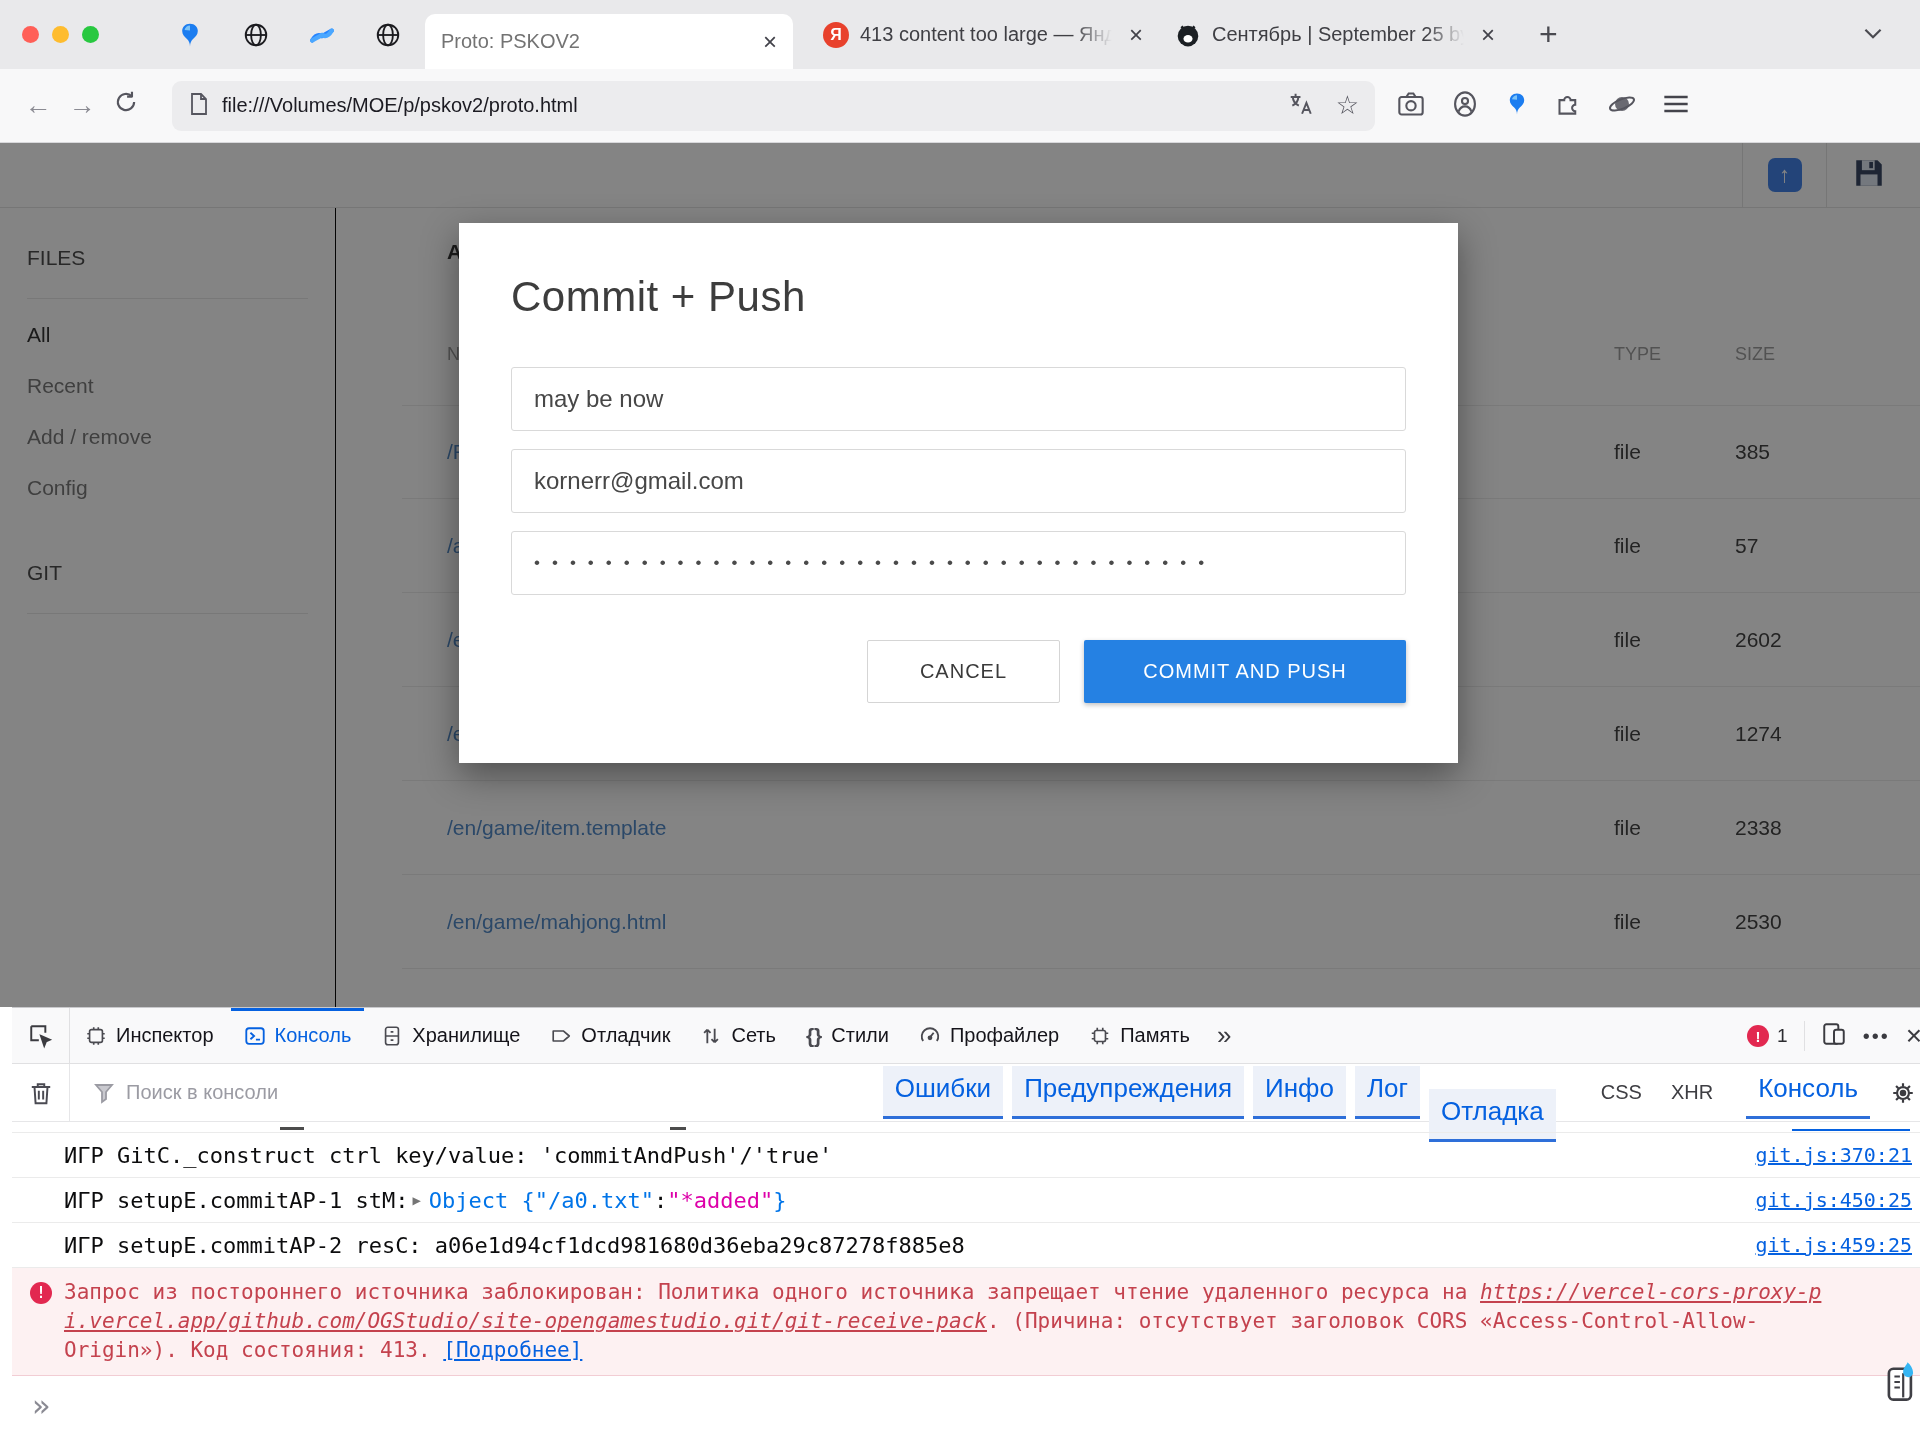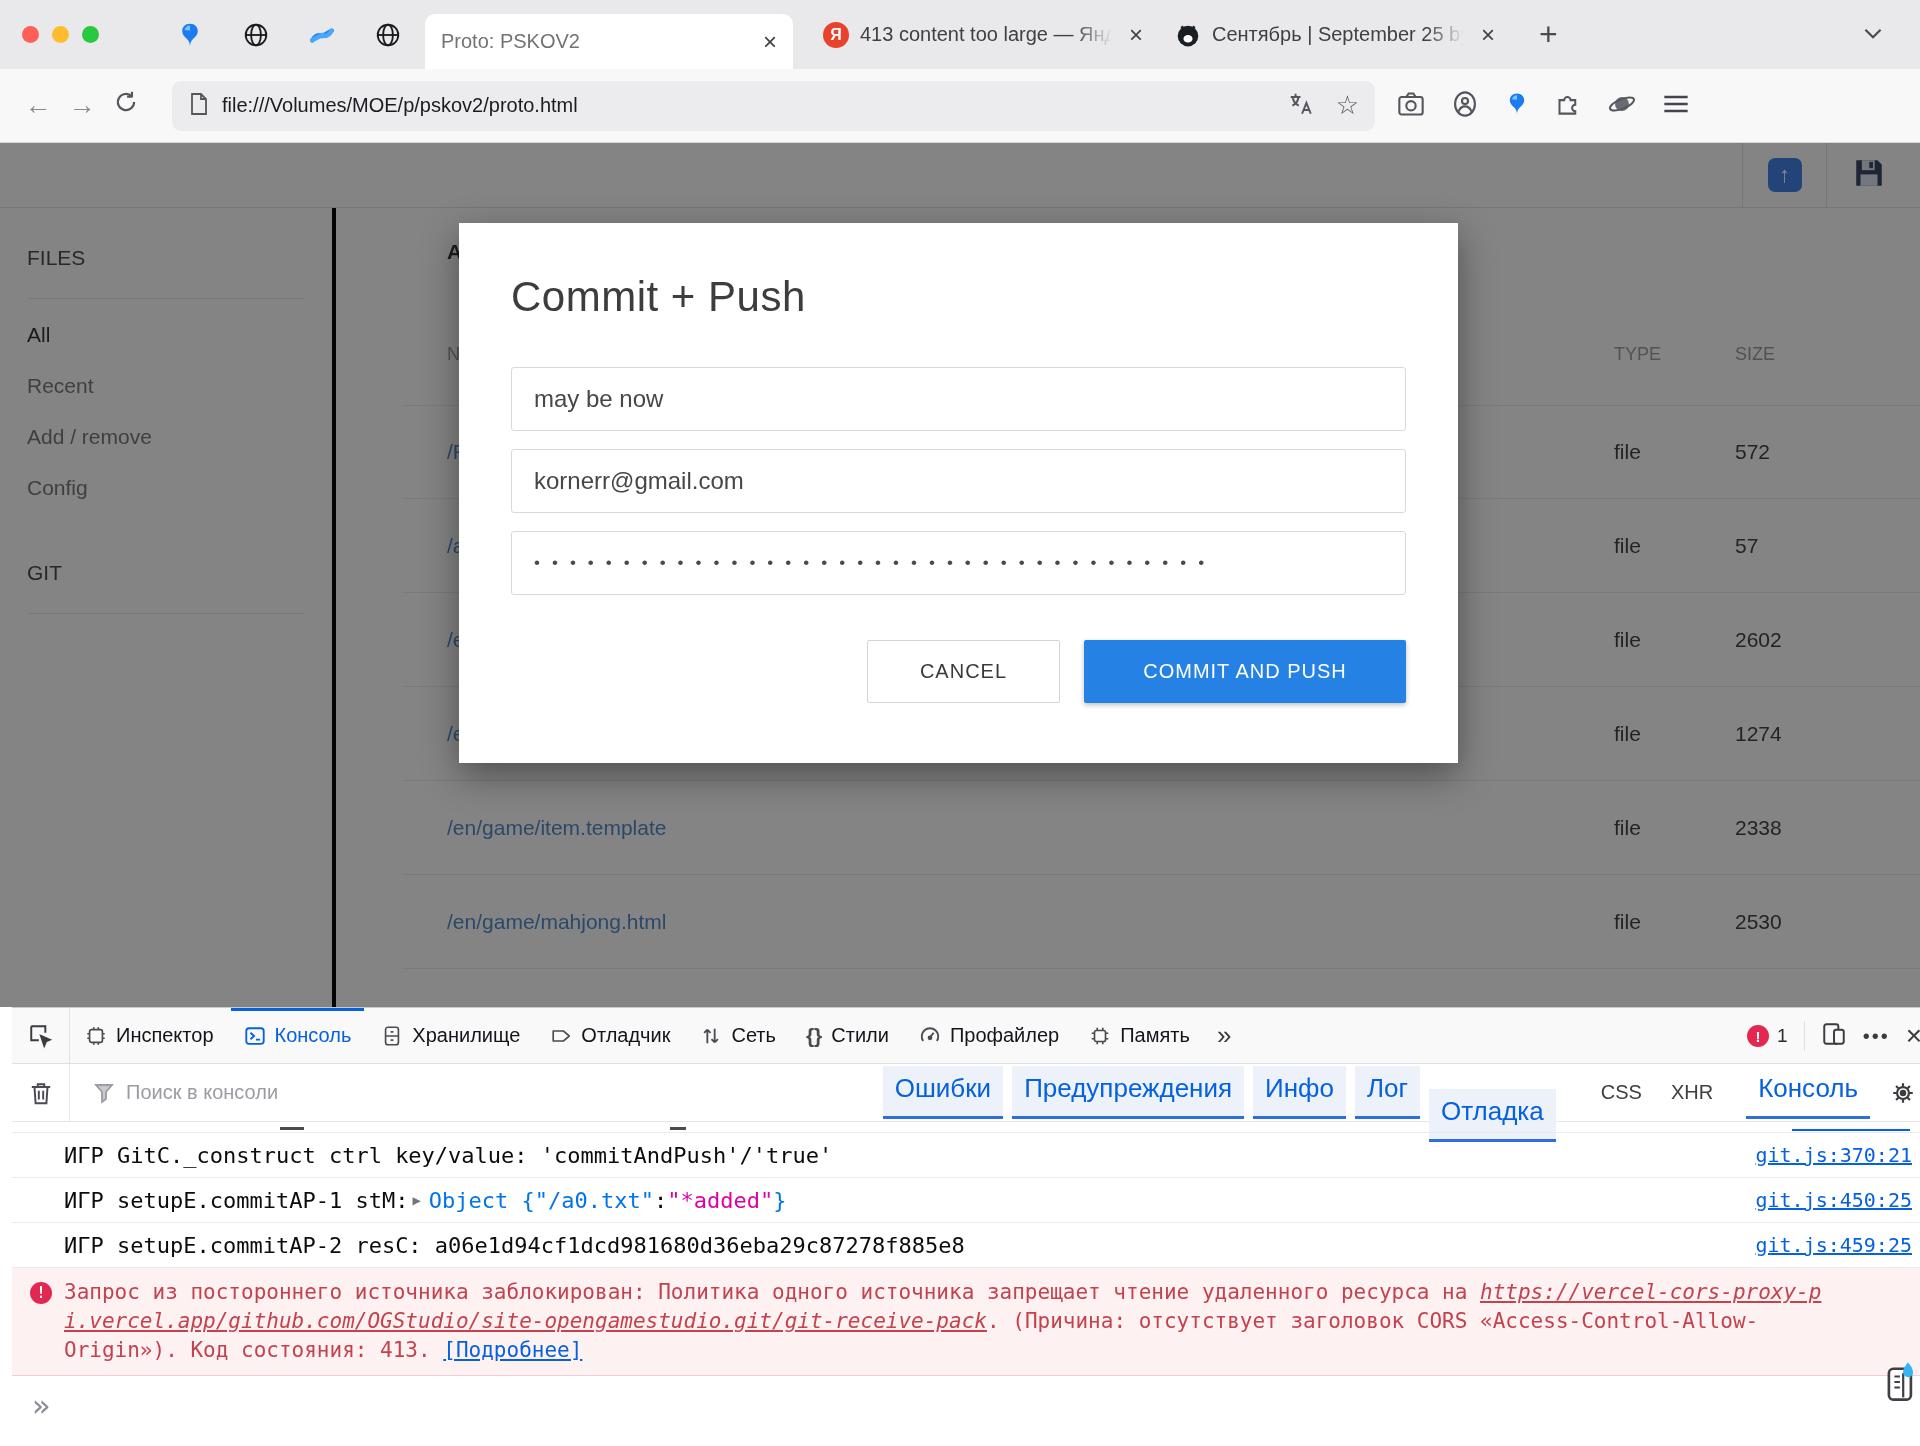--- a/index.html
+++ b/index.html
@@ -44,21 +44,21 @@
   
   .page { position:absolute; left:0; top:143px; width:1920px; height:864px; background:#fff; overflow:hidden; }
   .page-toolbar { position:absolute; left:0; top:0; width:1920px; height:65px; border-bottom:1px solid #e2e2e2;
                   display:flex; justify-content:flex-end; }
   .ptool-cell { width:84px; height:100%; border-left:1px solid #e2e2e2; display:flex;
                 align-items:center; justify-content:center; }
   .ptool-cell:last-child { margin-right:10px; }
   .upload-box { width:34px; height:34px; background:#3d7fe8; border-radius:7px; color:#fff;
                 font-size:22px; font-weight:bold; display:flex; align-items:center; justify-content:center; }
 
-  .sidebar { position:absolute; left:0; top:65px; bottom:0; width:336px; border-right:4px solid #000000;
+  .sidebar { position:absolute; left:0; top:65px; bottom:0; width:336px; border-right:1px solid #000000;
              padding-left:27px; font-size:21px; }
   .side-h { margin-top:38px; color:#474747; }
   .side-div { height:1px; background:#e6e6e6; margin:28px 27px 0 0; }
   .side-item { margin-top:21px; line-height:30px; color:#757575; }
   .side-item.active { color:#2d2d2d; }
   .side-h.git { margin-top:58px; }
 
   .main { position:absolute; left:402px; top:65px; right:0; bottom:0; }
   .main h1 { margin:32px 0 0 45px; font-size:21px; color:#2d2d2d; font-weight:bold; }
   .thead { position:relative; margin-top:80px; padding-left:45px; font-size:18px; color:#9a9a9a; height:26px; }
@@ -312,21 +312,21 @@
       <h1>All</h1>
       <div class="thead">
         <span>NAME</span>
         <span class="colT">TYPE</span>
         <span class="colS">SIZE</span>
       </div>
       <div class="rows">
         <div class="frow">
           <span class="fname">/R</span>
           <span class="colT">file</span>
-          <span class="colS">572</span>
+          <span class="colS">385</span>
         </div>
         <div class="frow">
           <span class="fname">/a</span>
           <span class="colT">file</span>
           <span class="colS">57</span>
         </div>
         <div class="frow">
           <span class="fname">/e</span>
           <span class="colT">file</span>
           <span class="colS">2602</span>

